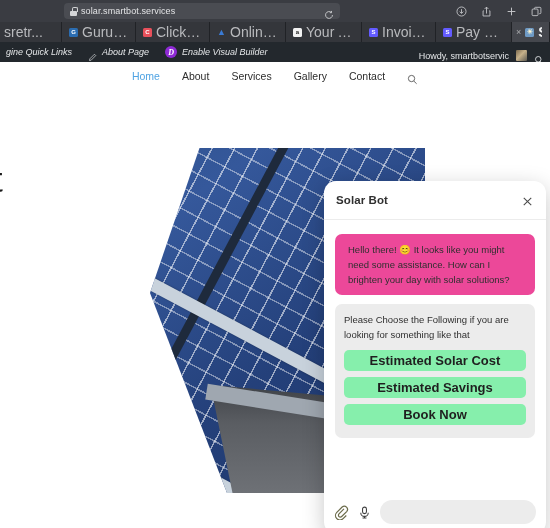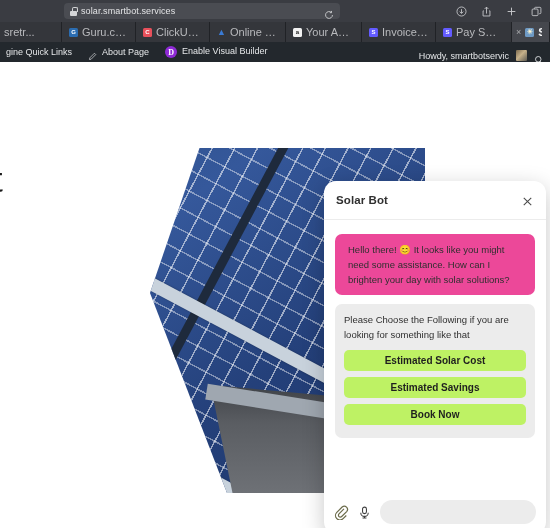--- a/index.html
+++ b/index.html
@@ -69,36 +69,36 @@
   .tab.partial { padding-left: 0; }
   .tab.active { background: #45474d; }
   .tab-fav {
     width: 9px; height: 9px; flex: none; margin-right: 4px;
     border-radius: 1.5px;
     display: flex; align-items: center; justify-content: center;
     font-size: 6px; font-weight: bold; color: #fff;
     overflow: hidden;
   }
   .tab-label {
-    font-size: 11px; color: #b9babd;
+    font-size: 14px; color: #b9babd;
     white-space: nowrap; overflow: hidden; text-overflow: ellipsis;
   }
   .tab.active .tab-label { color: #f2f3f4; font-weight: bold; }
   .tab-close {
     font-size: 9px; color: #a9aaad; margin-right: 4px; line-height: 1;
   }
 
   
   .admin-bar {
     height: 20px; background: #23282d;
     display: flex; align-items: center;
     padding: 0 6px;
     position: relative;
   }
-  .ab-group { display: flex; gap: 5px; margin-right: 16px; }
+  .ab-group { display: flex; align-items: center; gap: 5px; margin-right: 16px; font-style: italic; }
   .ab-text { font-size: 9px; color: #e4e6e8; white-space: nowrap; }
   .ab-pencil { width: 9px; height: 9px; color: #cfd2d4; }
   .divi-badge {
     width: 12px; height: 12px; border-radius: 50%;
     background: #8f2ad6;
     color: #fff; font-size: 8px; font-weight: bold;
     display: flex; align-items: center; justify-content: center;
     font-family: "Liberation Serif", serif;
   }
   .ab-right {
@@ -229,26 +229,26 @@
     border-radius: 7px;
     padding: 8px 13px;
     font-size: 9.5px; line-height: 15px;
     color: #2f2f2f;
     margin-bottom: 9px;
   }
   .bubble.opts { padding: 8px 9px 13px 9px; background: #ececec; }
   .opt-text { font-size: 9.5px; line-height: 15px; color: #2f2f2f; }
   .opt-list { margin-top: 8px; display: flex; flex-direction: column; gap: 6px; }
   .opt-btn {
-    background: #bef264;
+    background: #86efac;
     border: none;
     border-radius: 5px;
     height: 21px;
     font-family: "Liberation Sans", sans-serif;
-    font-size: 10px; font-weight: bold; color: #1f1f1f;
+    font-size: 13px; font-weight: bold; color: #1f1f1f;
     display: flex; align-items: center; justify-content: center;
     cursor: pointer;
   }
   .chat-footer {
     flex: none; height: 44px;
     display: flex; align-items: center;
     padding: 0 10px;
     gap: 9px;
   }
   .clip-icon { width: 15px; height: 15px; color: #6b6b4a; }
@@ -380,20 +380,33 @@
           <circle cx="6.8" cy="6.8" r="4.4"></circle>
             <path d="M10.2 10.2 14 14"></path>
         </svg>
       </span>
     </div>
   </div>
 </div>
 
 <div id="page-viewport">
 
+  <div class="site-nav">
+    <span class="nav-link active">Home</span>
+    <span class="nav-link">About</span>
+    <span class="nav-link">Services</span>
+    <span class="nav-link">Gallery</span>
+    <span class="nav-link">Contact</span>
+    <span class="nav-search">
+      <svg viewBox="0 0 16 16" fill="none" stroke="currentColor" stroke-width="1.3">
+        <circle cx="6.6" cy="6.6" r="4.6"></circle>
+          <path d="M10 10.4 14 14.2"></path>
+      </svg>
+    </span>
+  </div>
 
   <div class="hero-title">ht</div>
   <div class="hero-para">
     <div>ed to meet your</div>
     <div>d protecting the</div>
   </div>
 
   <div class="solar-art">
     <div class="pane"></div>
     <div class="frame-diag"></div>

